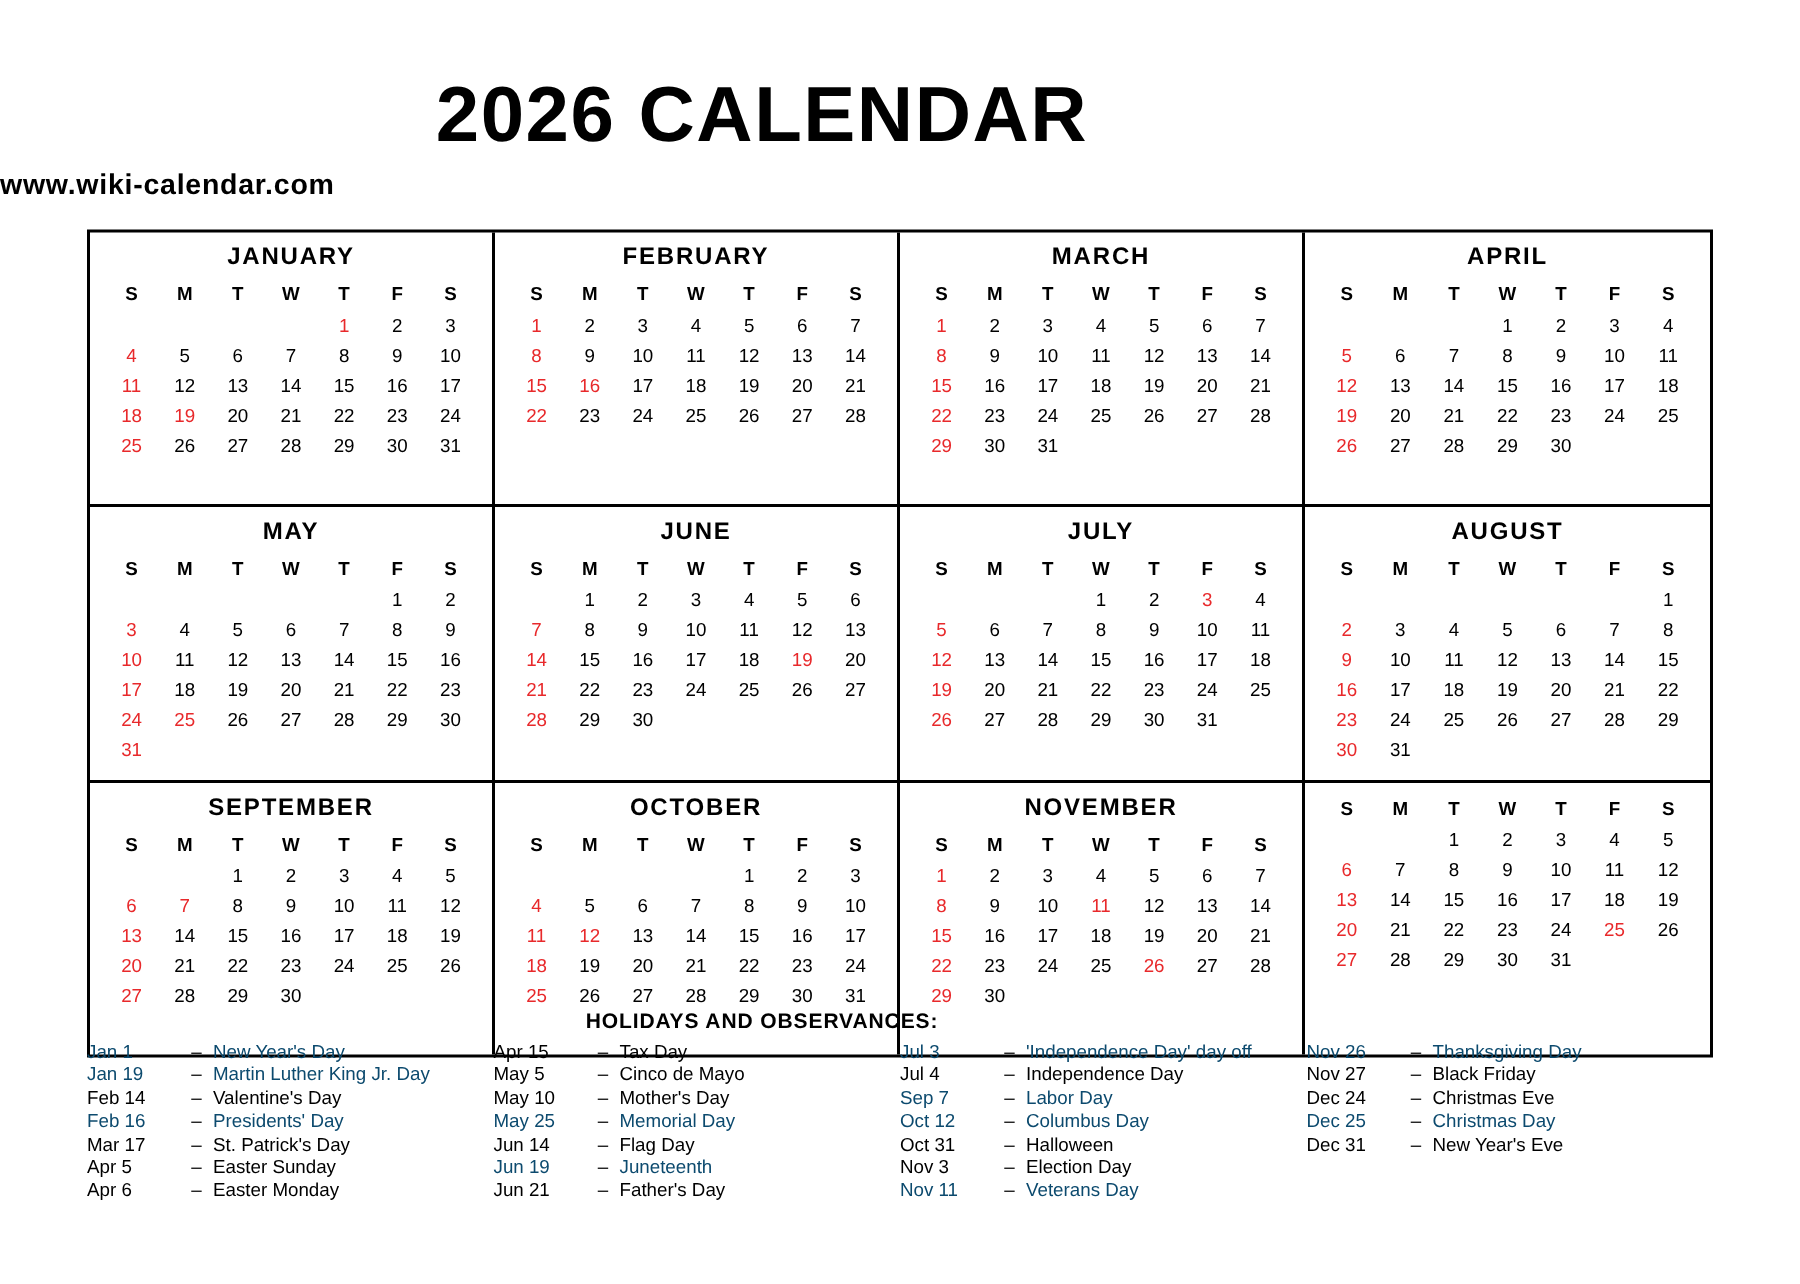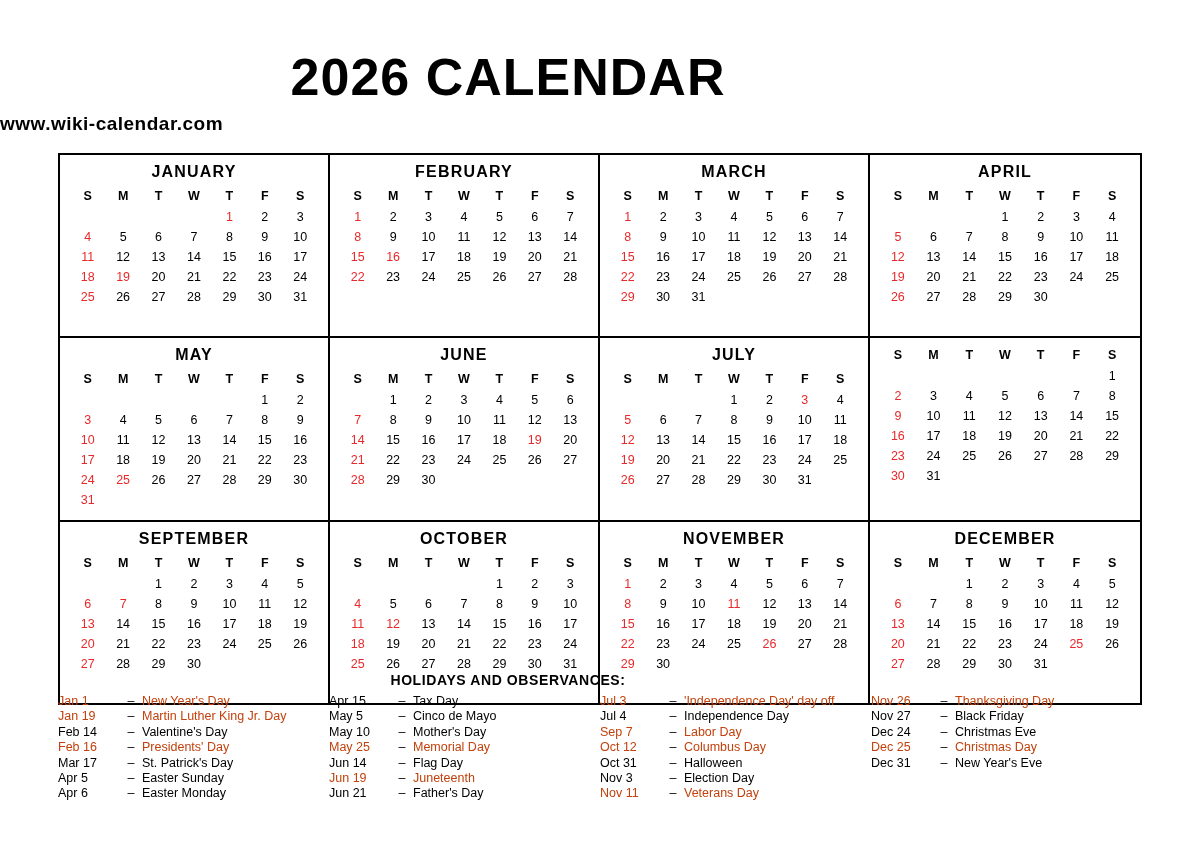--- a/index.html
+++ b/index.html
@@ -68,21 +68,21 @@
     padding: 2px 0 4px 0;
     text-align: center;
   }
   table.mgrid td {
     font-size: 12.5px;
     text-align: center;
     padding: 3px 0;
     height: 19px;
   }
   .sun { color: #e8292b; }
-  .hol { color: #c2410c; }
+  .hol { color: #0c4a6e; }
   .holidays-title {
     position: absolute;
     left: 0; right: 0;
     top: 672px;
     text-align: center;
     font-size: 14px;
     font-weight: bold;
     letter-spacing: 0.6px;
   }
   .holidays {
@@ -616,20 +616,21 @@
                 <td></td>
                 <td></td>
                 <td></td>
                 <td></td>
                 <td></td>
               </tr>
             </tbody>
           </table>
         </div>
         <div class="month">
+          <div class="month-name">AUGUST</div>
           <table class="mgrid">
             <thead>
               <tr>
                 <th>S</th>
                 <th>M</th>
                 <th>T</th>
                 <th>W</th>
                 <th>T</th>
                 <th>F</th>
                 <th>S</th>
@@ -905,21 +906,20 @@
                 <td></td>
                 <td></td>
                 <td></td>
                 <td></td>
                 <td></td>
               </tr>
             </tbody>
           </table>
         </div>
         <div class="month">
-          <div class="month-name">DECEMBER</div>
           <table class="mgrid">
             <thead>
               <tr>
                 <th>S</th>
                 <th>M</th>
                 <th>T</th>
                 <th>W</th>
                 <th>T</th>
                 <th>F</th>
                 <th>S</th>

